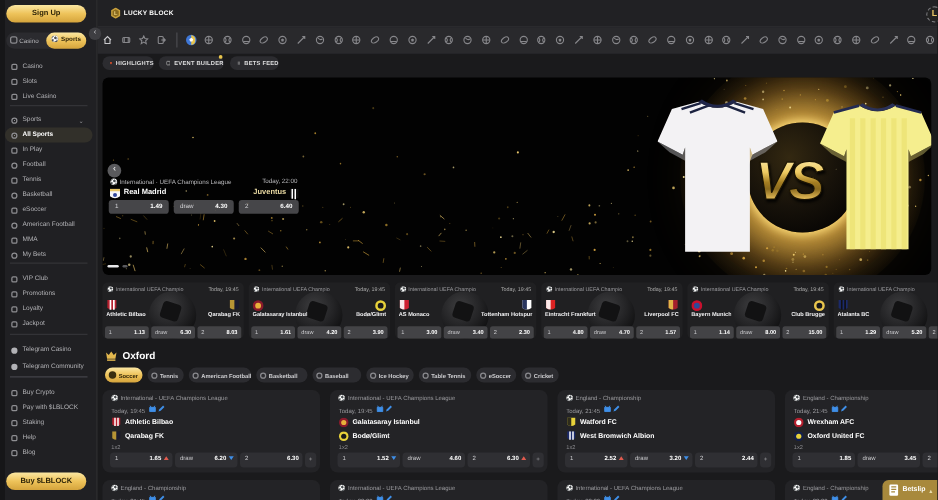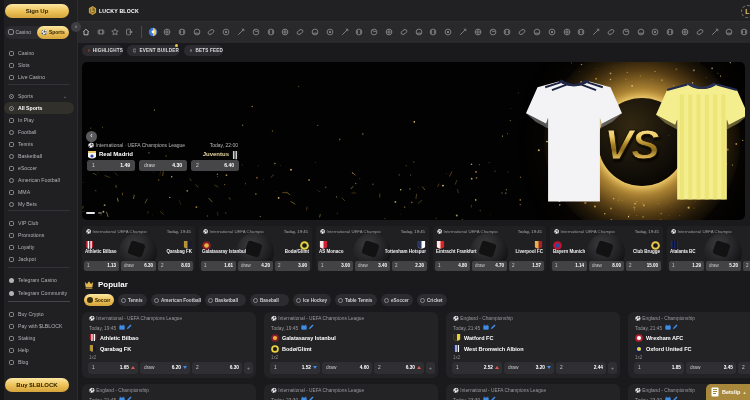--- a/index.html
+++ b/index.html
@@ -702,21 +702,21 @@
 <div class="abs" style="left:3px;top:23px;max-width:58px;color:#f2f2f4;font-size:4.5px;font-weight:bold;white-space:nowrap;overflow:hidden;">Atalanta BC</div>
 
 <div class="abs" style="left:2px;top:35px;width:35px;height:10px;background:#434346;border-radius:2px;color:#c9c9cc;font-size:4.5px;line-height:10px;"><span style="margin-left:3px;">1</span><span style="float:right;margin-right:3px;color:#fff;font-weight:bold;">1.29</span></div>
 <div class="abs" style="left:39px;top:35px;width:35px;height:10px;background:#434346;border-radius:2px;color:#c9c9cc;font-size:4.5px;line-height:10px;"><span style="margin-left:3px;">draw</span><span style="float:right;margin-right:3px;color:#fff;font-weight:bold;">5.20</span></div>
 <div class="abs" style="left:76px;top:35px;width:35px;height:10px;background:#434346;border-radius:2px;color:#c9c9cc;font-size:4.5px;line-height:10px;"><span style="margin-left:3px;">2</span></div>
 </div>
 <svg class="abs" style="left:84px;top:280px;" width="10" height="9" viewBox="0 0 12 10">
 <path d="M1,2 L3.6,4.4 L6,1 L8.4,4.4 L11,2 L10,8 H2 Z" fill="#e3b84e"></path>
       <rect x="2" y="8.6" width="8" height="1.4" fill="#e3b84e"></rect>
     </svg>
-<div class="abs" style="left:98px;top:280px;color:#fff;font-size:8px;font-weight:bold;">Popular</div>
+<div class="abs" style="left:98px;top:280px;color:#fff;font-size:8px;font-weight:bold;">Oxford</div>
 <div class="abs gold" style="left:84px;top:294px;width:30px;height:12px;border-radius:999px;display:flex;align-items:center;">
       <span style="width:6px;height:6px;border-radius:50%;background:#3a2f10;margin-left:3px;flex:none;"></span>
       <span style="margin-left:2px;color:#2e2408;font-size:4.6px;font-weight:bold;white-space:nowrap;">Soccer</span>
     </div>
 <div class="abs pill" style="left:118px;top:294px;width:29px;height:12px;">
       <span style="width:5px;height:5px;border-radius:50%;border:1px solid #8a8a8e;margin-left:3px;flex:none;"></span>
       <span style="margin-left:2px;color:#cfcfd2;font-size:4.6px;font-weight:bold;white-space:nowrap;">Tennis</span>
     </div>
 <div class="abs pill" style="left:151px;top:294px;width:50px;height:12px;">
       <span style="width:5px;height:5px;border-radius:50%;border:1px solid #8a8a8e;margin-left:3px;flex:none;"></span>

